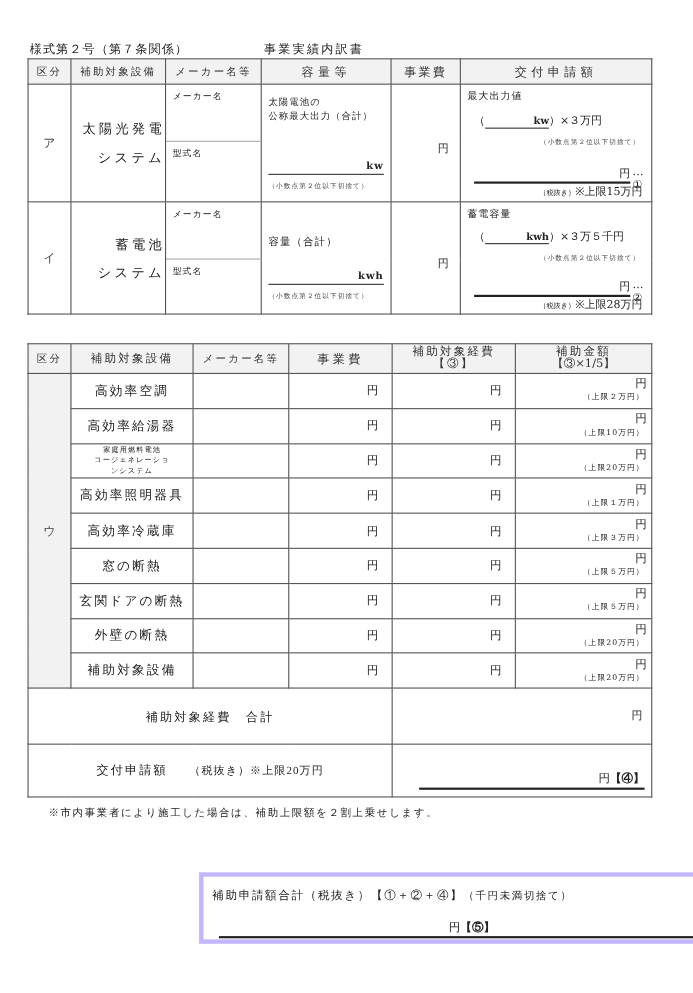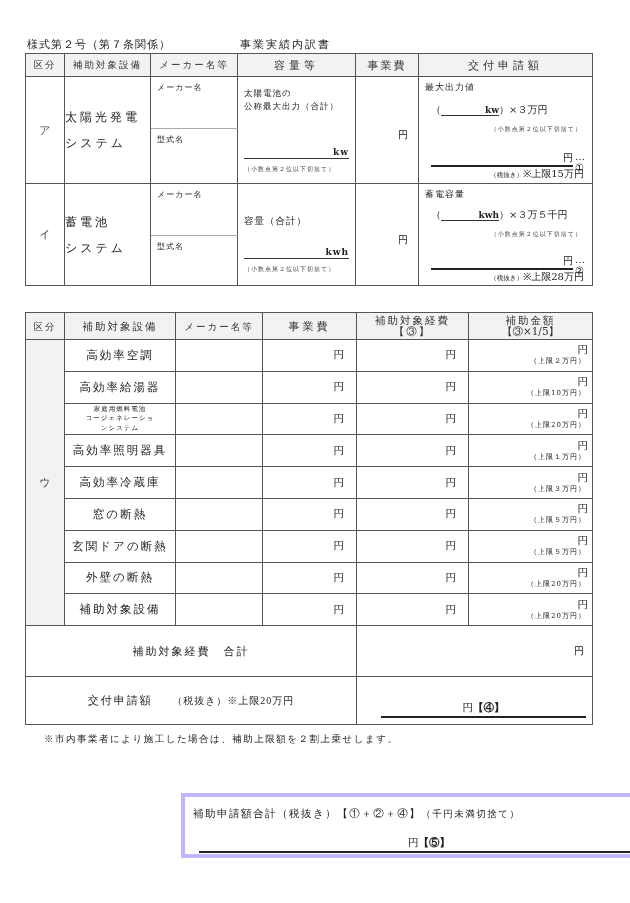--- a/index.html
+++ b/index.html
@@ -11,21 +11,21 @@
 
   table { border-collapse: collapse; position: absolute; table-layout: fixed; }
   td, th { border: 1px solid #555; font-weight: normal; vertical-align: middle; }
   th { background: #f2f2f2; font-size: 9.5px; letter-spacing: 2px; color: #333; }
   .gray { background: #f2f2f2; }
 
   
   #t1 { left: 25px; top: 53px; width: 567px; }
   #t1 th { height: 23px; }
   .kubun { text-align: center; font-size: 11px; color: #444; }
-  .equip { text-align: left; font-size: 12px; letter-spacing: 3px; line-height: 26px; }
+  .equip { text-align: right; font-size: 12px; letter-spacing: 3px; line-height: 26px; }
   .small-lbl { font-size: 8px; letter-spacing: 1px; vertical-align: top; padding: 5px 6px; }
   .maker-top { border-bottom: 1px solid #aaa; }
   .cap-cell { vertical-align: top; padding: 10px 6px 4px 6px; position: relative; }
   .cap-lbl { font-size: 8.5px; letter-spacing: 1px; line-height: 13px; }
   .cap-line { position: absolute; left: 6px; right: 6px; border-bottom: 1px solid #333; text-align: right; font-size: 9px; font-weight: bold; letter-spacing: 1px; padding-bottom: 1px; }
   .cap-note { position: absolute; left: 6px; font-size: 6px; letter-spacing: 1px; color: #444; }
   .yen-cell { text-align: right; font-size: 10px; padding-right: 10px; vertical-align: middle; padding-top: 10px; }
   .req-cell { vertical-align: top; padding: 4px 6px; position: relative; font-size: 9px; }
   .req-lbl { font-size: 9px; letter-spacing: 1px; }
   .req-formula { position: absolute; left: 12px; font-size: 10px; }
@@ -44,21 +44,21 @@
   .item-small { text-align: center; font-size: 6.5px; letter-spacing: 1px; line-height: 9.5px; }
   .yen-r { text-align: right; font-size: 10.5px; padding-right: 12px; }
   .amt { text-align: right; padding-right: 4px; line-height: 12px; }
   .amt .y { font-size: 10.5px; display: block; }
   .amt .cap { font-size: 7px; letter-spacing: 1px; display: block; padding-right: 2px; }
   .sum-lbl { text-align: center; font-size: 11px; letter-spacing: 2px; height: 51px; }
   .sum-val { text-align: right; font-size: 10px; padding-right: 8px; }
   .app-lbl { text-align: center; font-size: 11px; letter-spacing: 2px; height: 48px; }
   .app-lbl small { font-size: 10px; letter-spacing: 1px; }
   .app-val { position: relative; }
-  .app-line { position: absolute; left: 24px; right: 6px; top: 24px; border-bottom: 2px solid #222; text-align: center; font-size: 10.5px; padding-bottom: 1px; }
+  .app-line { position: absolute; left: 24px; right: 6px; top: 24px; border-bottom: 2px solid #222; text-align: right; font-size: 10.5px; padding-bottom: 1px; }
   .app-line b { font-weight: bold; }
 
   .footnote { left: 44px; top: 733px; font-size: 9.5px; letter-spacing: 1.5px; }
 
   .box { left: 181px; top: 793px; width: 494px; height: 65px; border: 4px solid #c4b5fd; }
   .box-title { position: absolute; left: 8px; top: 10px; font-size: 10.5px; letter-spacing: 1.5px; }
   .box-title small { font-size: 9.5px; }
   .box-line { position: absolute; left: 14px; right: 12px; top: 39px; border-bottom: 2px solid #222; text-align: center; font-size: 10.5px; padding-bottom: 1px; }
   .box-line b { font-weight: bold; }
 </style>

